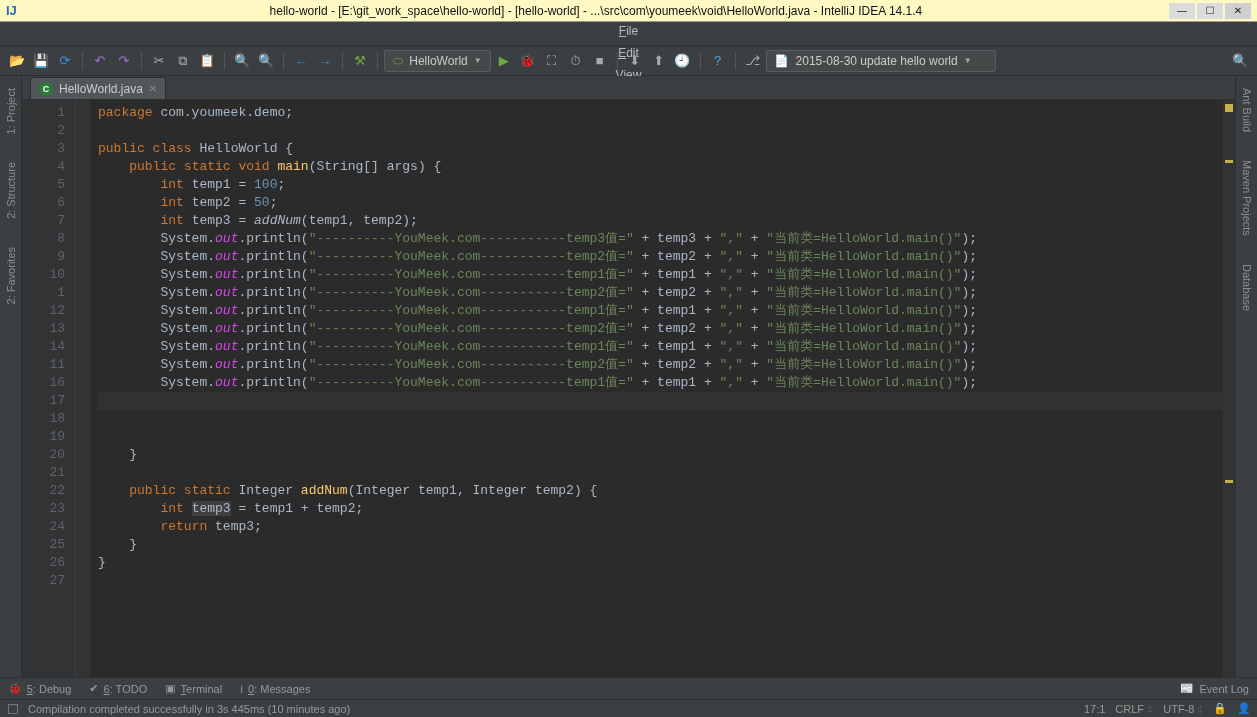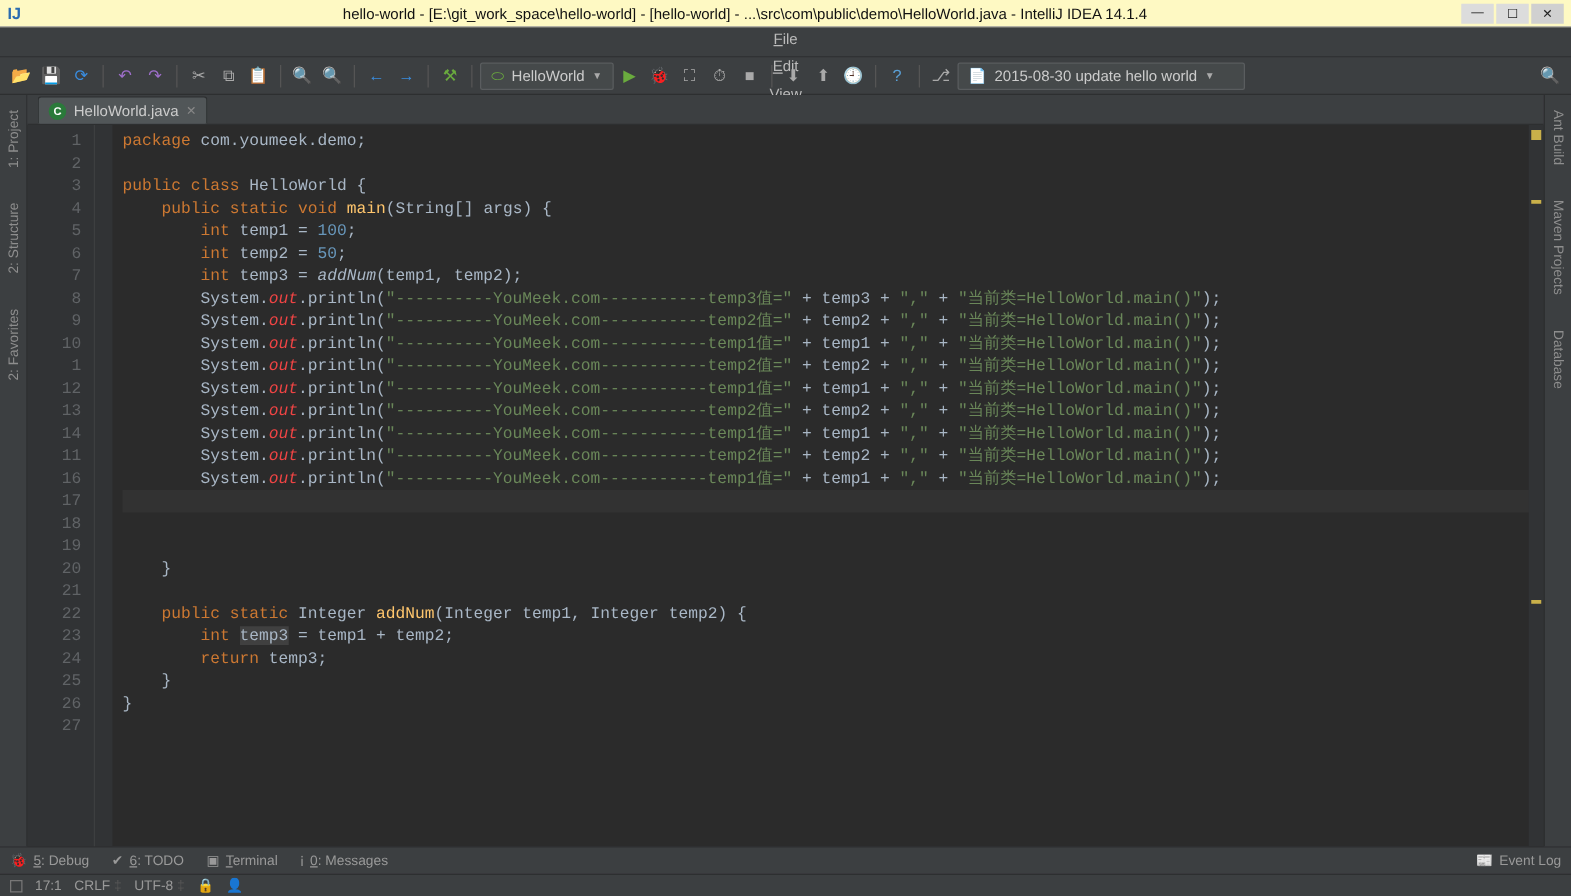--- a/index.html
+++ b/index.html
@@ -118,21 +118,21 @@
     position:absolute;right:0;top:0;width:12px;height:100%;
     background:#313335;
   }
   .scrollmarker .warn{position:absolute;top:4px;right:2px;width:8px;height:8px;background:#c9b04a;}
   .scrollmarker .mk{position:absolute;right:2px;width:8px;height:3px;background:#c9b04a;}
   
   .kw{color:#cc7832;}
   .str{color:#6a8759;}
   .cls{color:#a9b7c6;}
   .mth{color:#ffc66d;}
-  .sfld{color:#ef4444;font-style:italic;}
+  .sfld{color:#d946ef;font-style:italic;}
   .num{color:#6897bb;}
   .ital{font-style:italic;}
   .hl{background:#404040;}
   .caret-line{background:#323232;display:inline-block;width:100%;}
   
   .bottombar{
     height:22px;background:#3c3f41;border-top:1px solid #2d2f30;
     display:flex;align-items:center;padding:0 8px;gap:18px;
   }
   .btab{display:flex;align-items:center;gap:5px;color:#999;font-size:11px;}
@@ -145,21 +145,21 @@
   }
   .statusbar .msg{flex:1;white-space:nowrap;overflow:hidden;}
   .statusbar .divv{color:#555;}
   .sq{width:10px;height:10px;border:1px solid #777;margin-left:2px;}
 </style>
 </head>
 <body>
 
 <div class="titlebar">
   <span class="logo">IJ</span>
-  <span class="title">hello-world - [E:\git_work_space\hello-world] - [hello-world] - ...\src\com\public\demo\HelloWorld.java - IntelliJ IDEA 14.1.4</span>
+  <span class="title">hello-world - [E:\git_work_space\hello-world] - [hello-world] - ...\src\com\youmeek\void\HelloWorld.java - IntelliJ IDEA 14.1.4</span>
   <div class="winbtns">
     <div class="winbtn">—</div>
     <div class="winbtn">☐</div>
     <div class="winbtn close">✕</div>
   </div>
 </div>
 
 <div class="menubar" id="menubar">
     <div class="menuitem"><u>F</u>ile</div>
     <div class="menuitem"><u>E</u>dit</div>
@@ -304,18 +304,19 @@
     </div>
     <div class="fill"></div>
     <div class="btab">
       <span class="ic">📰</span>
       <span>Event Log</span>
     </div>
   </div>
 
 <div class="statusbar">
   <span class="sq"></span>
+  <span class="msg">Compilation completed successfully in 3s 445ms (10 minutes ago)</span>
   <span>17:1</span>
   <span><span>CRLF</span> <span class="divv">‡</span></span>
   <span><span>UTF-8</span> <span class="divv">‡</span></span>
   <span>🔒</span>
   <span>👤</span>
 </div>
 
 </body></html>

